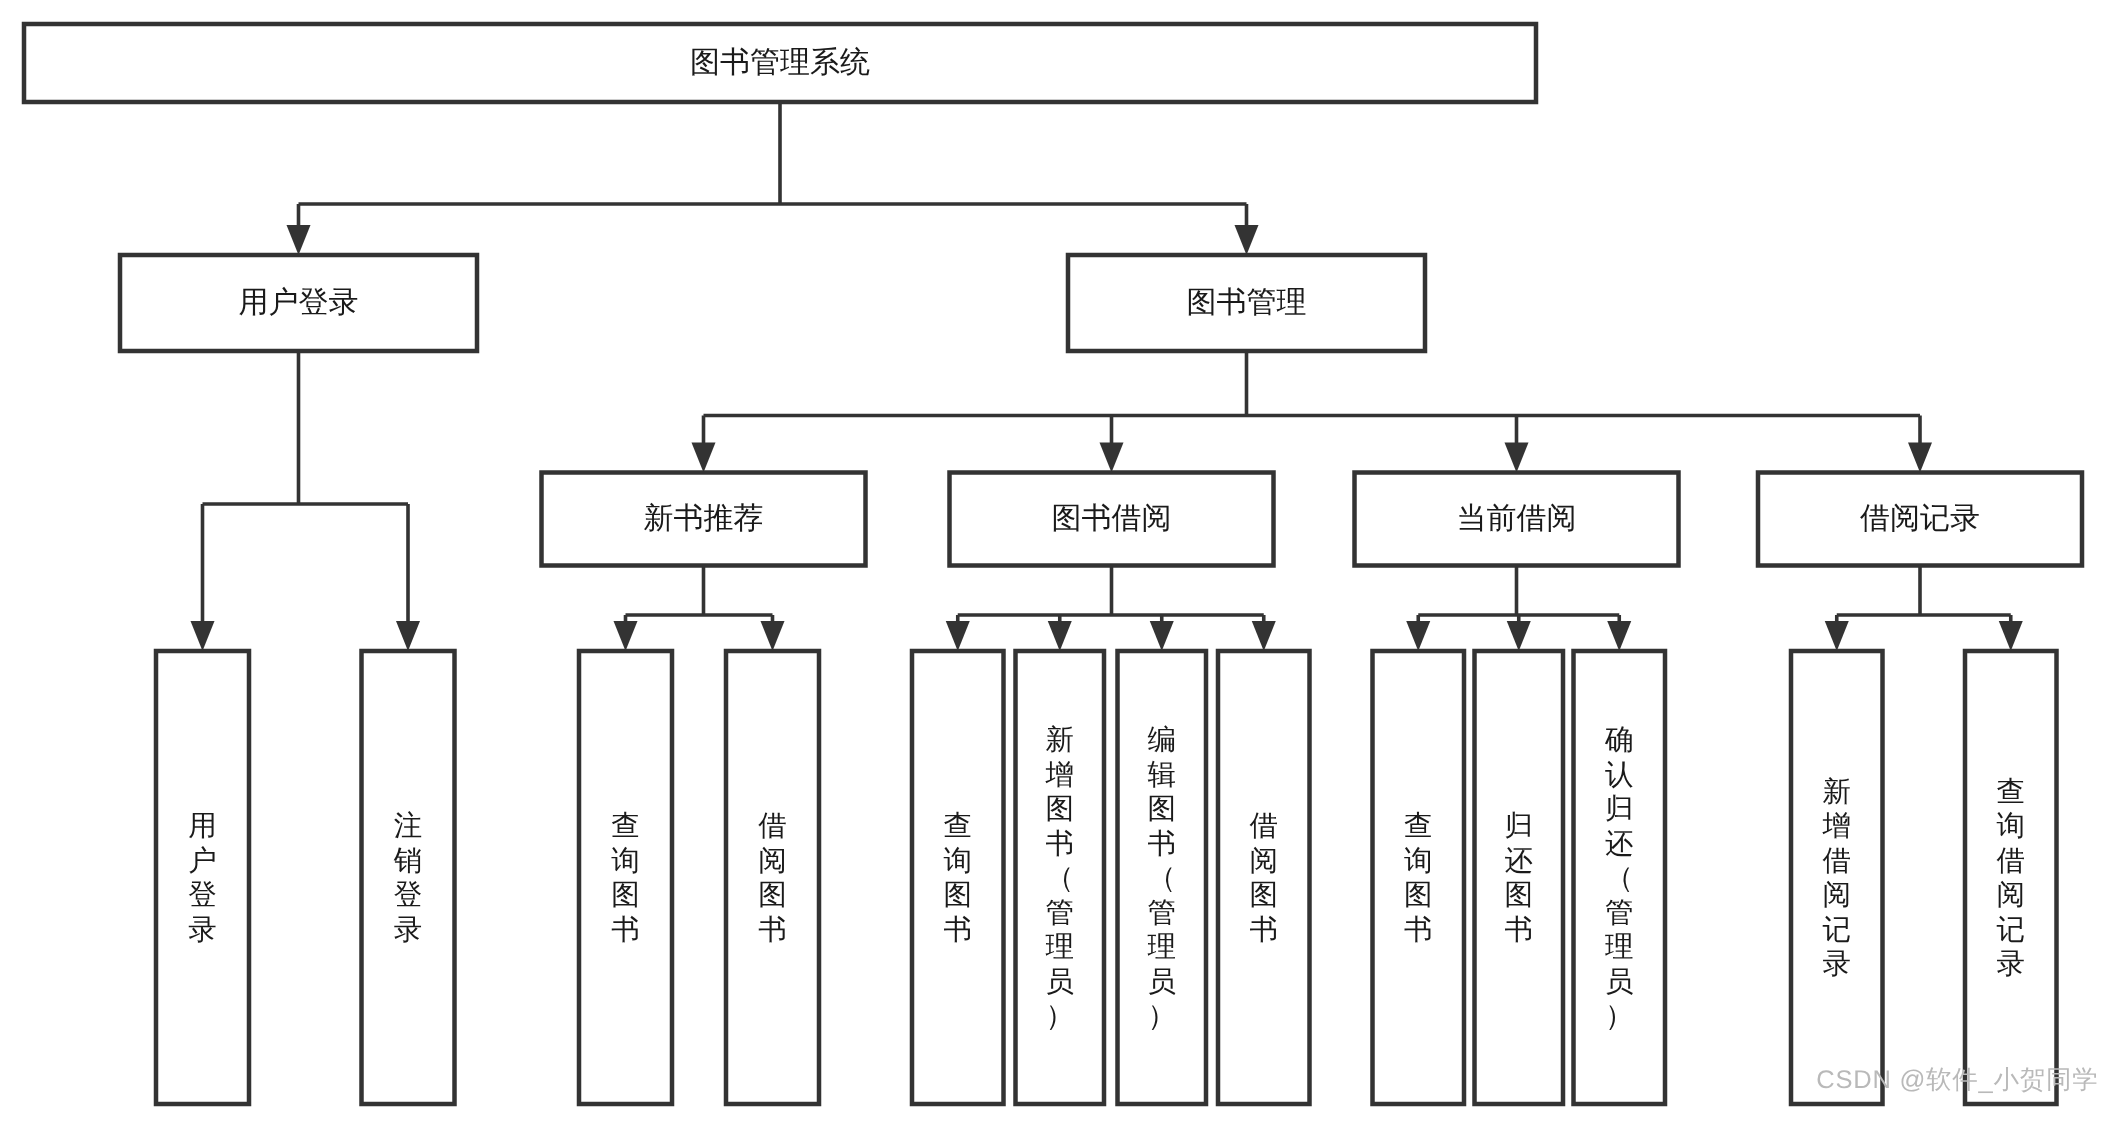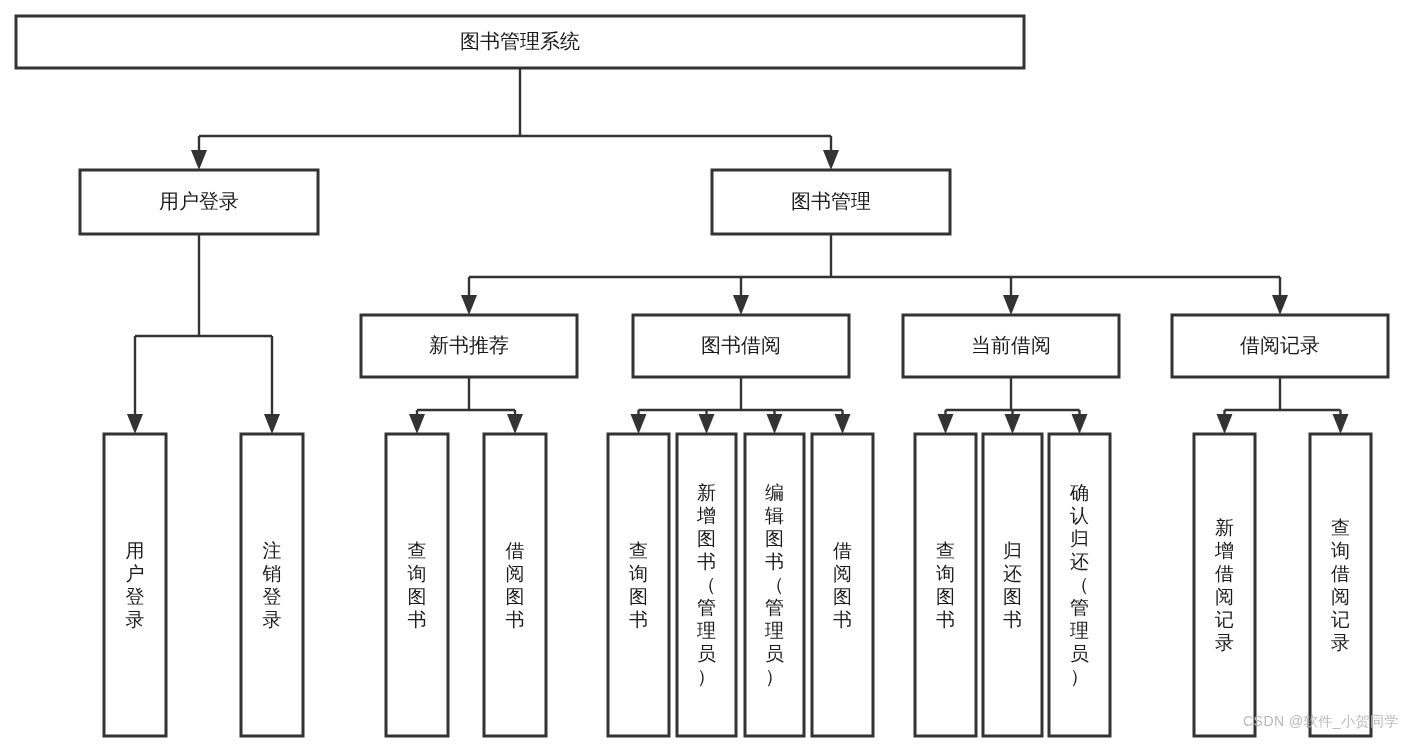--- a/index.html
+++ b/index.html
@@ -50,21 +50,21 @@
     font-family: "Liberation Sans", "DejaVu Sans", sans-serif;
     fill: #1a1a1a;
     font-size: 19px;
     text-anchor: middle;
   }
   .watermark {
     position: absolute;
     right: 6px;
     bottom: 4px;
     font-family: "Liberation Sans", "DejaVu Sans", sans-serif;
-    font-size: 14px;
+    font-size: 17px;
     color: #b9b9b9;
     letter-spacing: 0.5px;
     white-space: nowrap;
     pointer-events: none;
   }
 </style>
 </head>
 <body>
 
 <div id="diagram-root">

